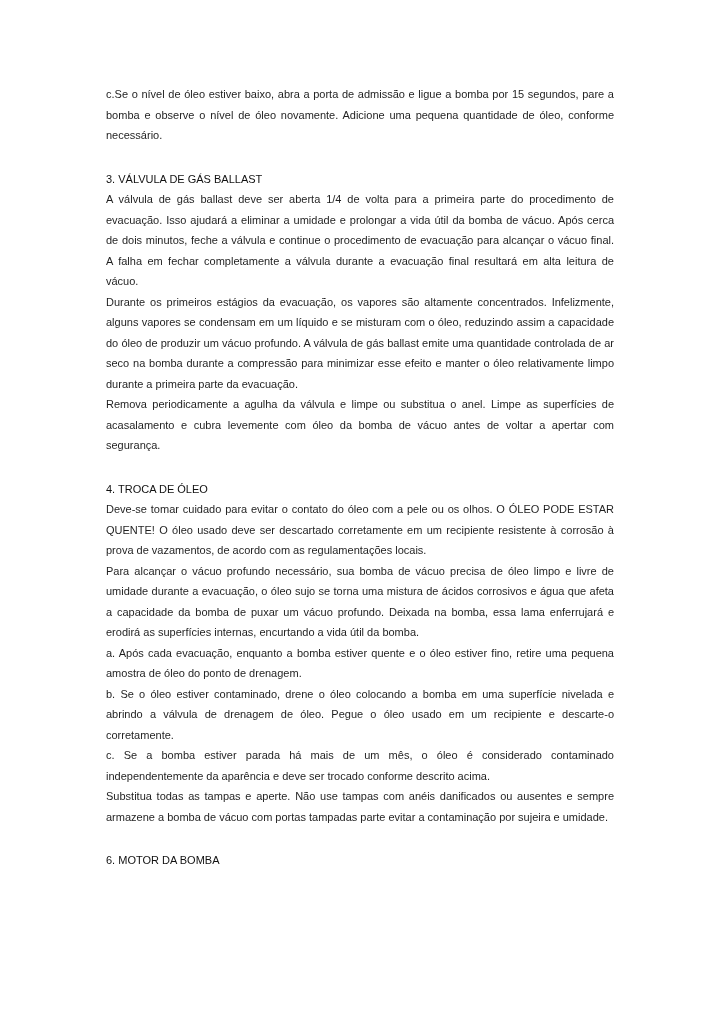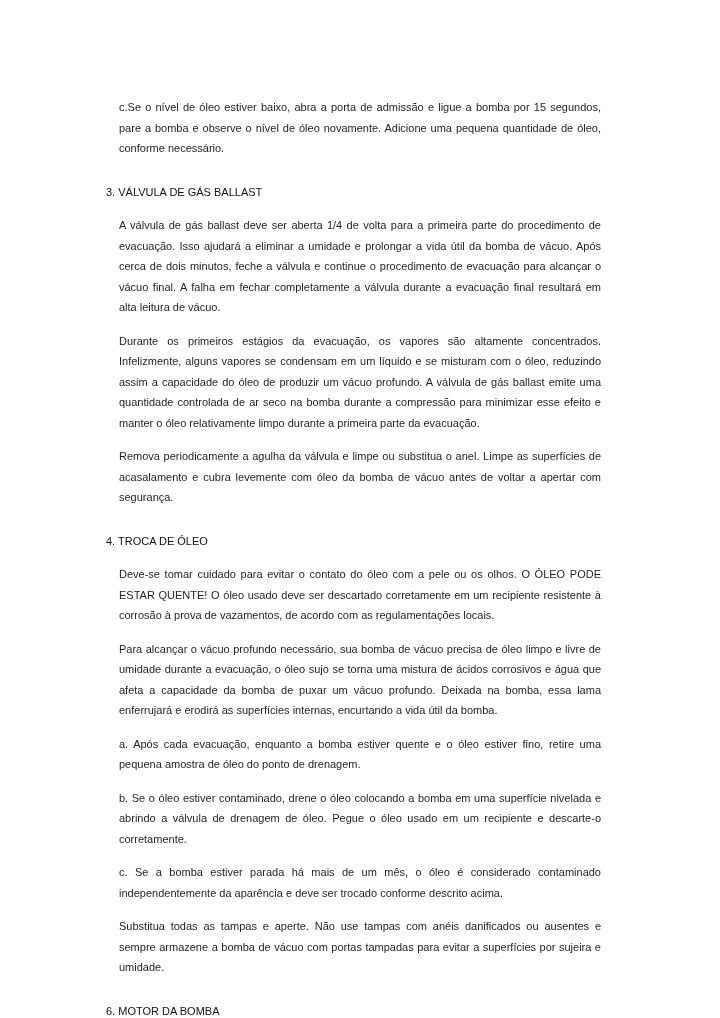--- a/index.html
+++ b/index.html
@@ -16,21 +16,21 @@
     padding: 84px 106px 0 106px;
     overflow: hidden;
   }
   .doc-body {
     font-family: "Liberation Sans", sans-serif;
     font-size: 11px;
     line-height: 20.5px;
     color: #1f1f1f;
   }
   .doc-body p.paragraph {
-    margin: 13px;
+    margin: 0;
     text-align: justify;
     text-justify: inter-word;
   }
   .doc-body h3.heading {
     margin: 23px 0 0 0;
     font-size: 11px;
     line-height: 20.5px;
     font-weight: normal;
     color: #111111;
     text-align: left;
@@ -45,16 +45,16 @@
       <h3 class="heading">3. VÁLVULA DE GÁS BALLAST</h3>
       <p class="paragraph">A válvula de gás ballast deve ser aberta 1/4 de volta para a primeira parte do procedimento de evacuação. Isso ajudará a eliminar a umidade e prolongar a vida útil da bomba de vácuo. Após cerca de dois minutos, feche a válvula e continue o procedimento de evacuação para alcançar o vácuo final. A falha em fechar completamente a válvula durante a evacuação final resultará em alta leitura de vácuo.</p>
       <p class="paragraph">Durante os primeiros estágios da evacuação, os vapores são altamente concentrados. Infelizmente, alguns vapores se condensam em um líquido e se misturam com o óleo, reduzindo assim a capacidade do óleo de produzir um vácuo profundo. A válvula de gás ballast emite uma quantidade controlada de ar seco na bomba durante a compressão para minimizar esse efeito e manter o óleo relativamente limpo durante a primeira parte da evacuação.</p>
       <p class="paragraph">Remova periodicamente a agulha da válvula e limpe ou substitua o anel. Limpe as superfícies de acasalamento e cubra levemente com óleo da bomba de vácuo antes de voltar a apertar com segurança.</p>
       <h3 class="heading">4. TROCA DE ÓLEO</h3>
       <p class="paragraph">Deve-se tomar cuidado para evitar o contato do óleo com a pele ou os olhos. O ÓLEO PODE ESTAR QUENTE! O óleo usado deve ser descartado corretamente em um recipiente resistente à corrosão à prova de vazamentos, de acordo com as regulamentações locais.</p>
       <p class="paragraph">Para alcançar o vácuo profundo necessário, sua bomba de vácuo precisa de óleo limpo e livre de umidade durante a evacuação, o óleo sujo se torna uma mistura de ácidos corrosivos e água que afeta a capacidade da bomba de puxar um vácuo profundo. Deixada na bomba, essa lama enferrujará e erodirá as superfícies internas, encurtando a vida útil da bomba.</p>
       <p class="paragraph">a. Após cada evacuação, enquanto a bomba estiver quente e o óleo estiver fino, retire uma pequena amostra de óleo do ponto de drenagem.</p>
       <p class="paragraph">b. Se o óleo estiver contaminado, drene o óleo colocando a bomba em uma superfície nivelada e abrindo a válvula de drenagem de óleo. Pegue o óleo usado em um recipiente e descarte-o corretamente.</p>
       <p class="paragraph">c. Se a bomba estiver parada há mais de um mês, o óleo é considerado contaminado independentemente da aparência e deve ser trocado conforme descrito acima.</p>
-      <p class="paragraph">Substitua todas as tampas e aperte. Não use tampas com anéis danificados ou ausentes e sempre armazene a bomba de vácuo com portas tampadas para evitar a superfícies por sujeira e umidade.</p>
+      <p class="paragraph">Substitua todas as tampas e aperte. Não use tampas com anéis danificados ou ausentes e sempre armazene a bomba de vácuo com portas tampadas parte evitar a contaminação por sujeira e umidade.</p>
       <h3 class="heading">6. MOTOR DA BOMBA</h3>
     </div>
 </div>
 
 </body></html>

